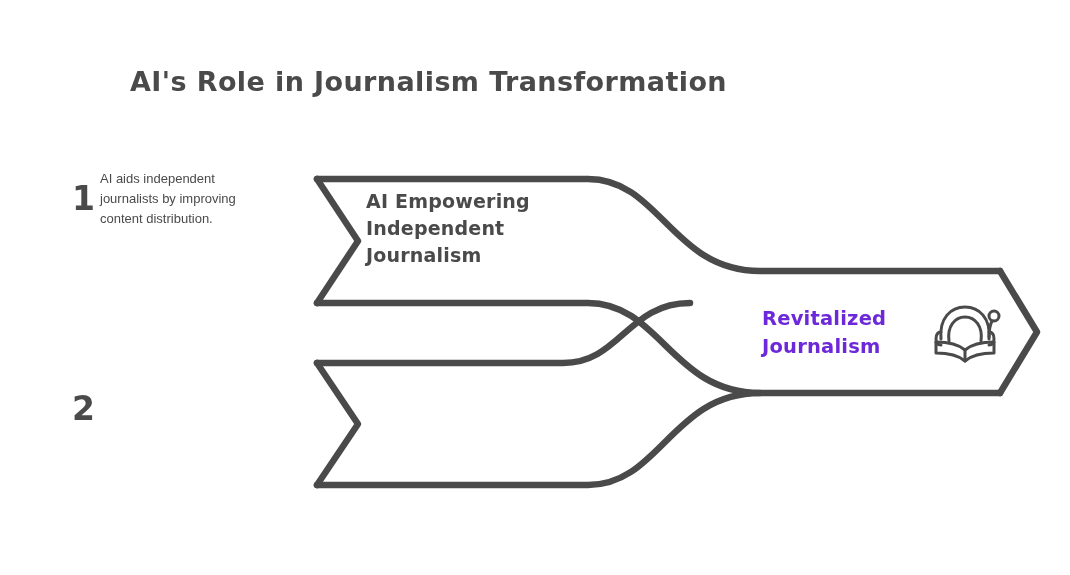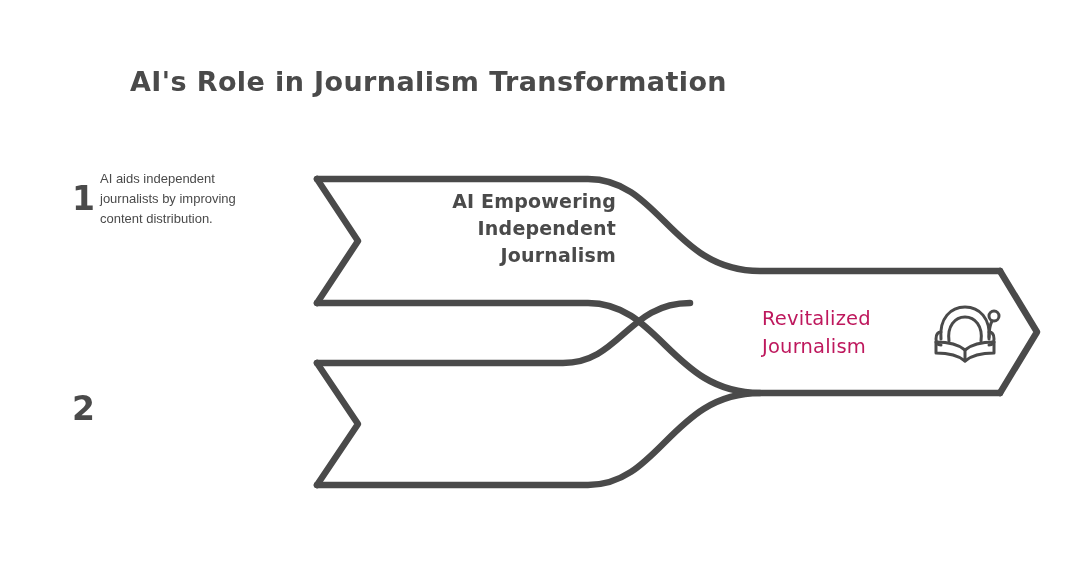--- a/index.html
+++ b/index.html
@@ -85,42 +85,41 @@
   .stage-label {
     position: absolute;
     font-family: "DejaVu Sans", sans-serif;
     font-size: 19px;
     font-weight: bold;
     line-height: 1.42;
     color: #4a4a4a;
     letter-spacing: 0.2px;
   }
   #stage-1-label {
-    left: 386px;
+    left: 366px;
     top: 188px;
     width: 230px;
-    text-align: right;
   }
   #stage-2-label {
     left: 386px;
     top: 382px;
     width: 220px;
   }
 
   
   #outcome-label {
     position: absolute;
     left: 762px;
     top: 305px;
     width: 170px;
     font-family: "DejaVu Sans", sans-serif;
     font-size: 19.5px;
-    font-weight: normal;
+    font-weight: bold;
     line-height: 1.42;
-    color: #be185d;
+    color: #6d28d9;
     letter-spacing: 0.2px;
   }
   #outcome-icon {
     position: absolute;
     left: 928px;
     top: 296px;
     width: 74px;
     height: 74px;
   }
 </style>

